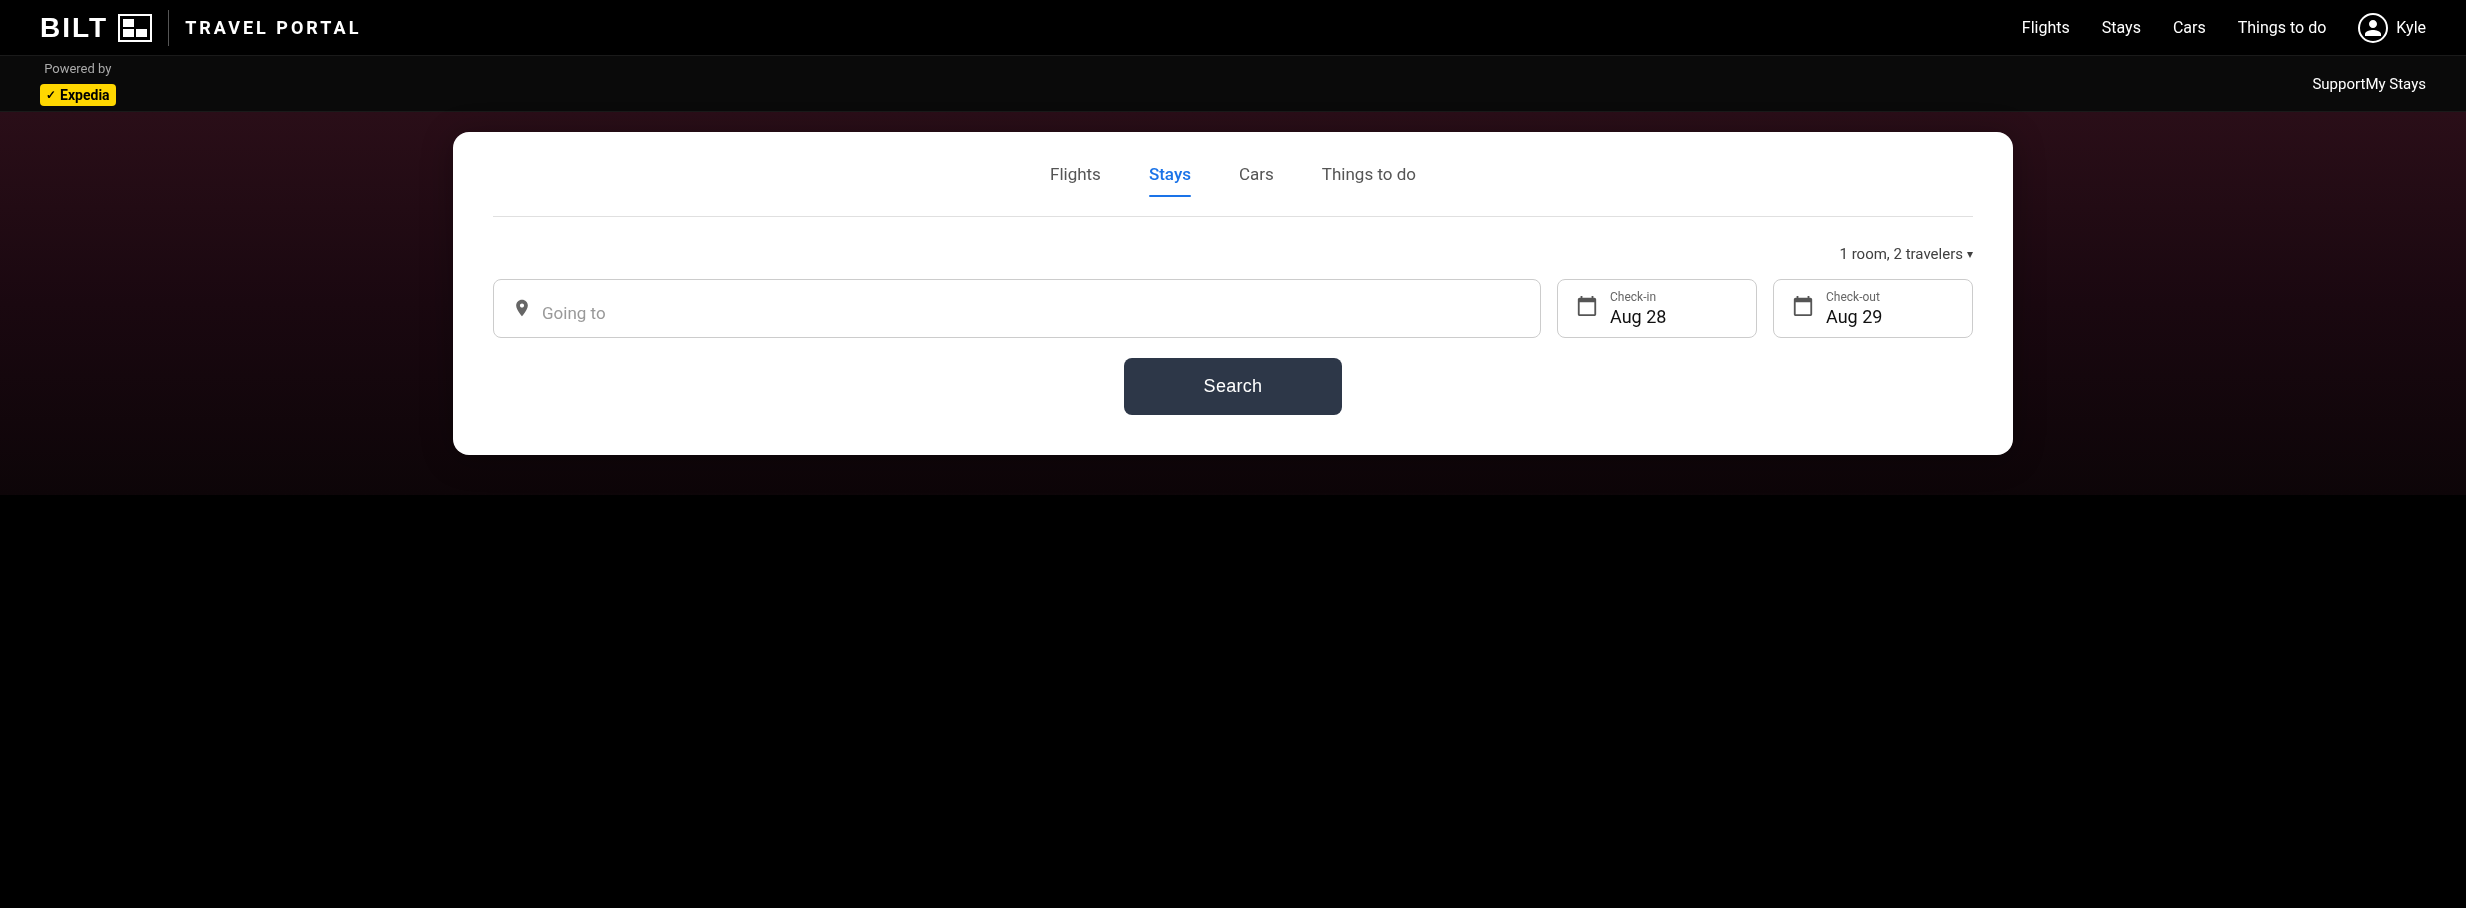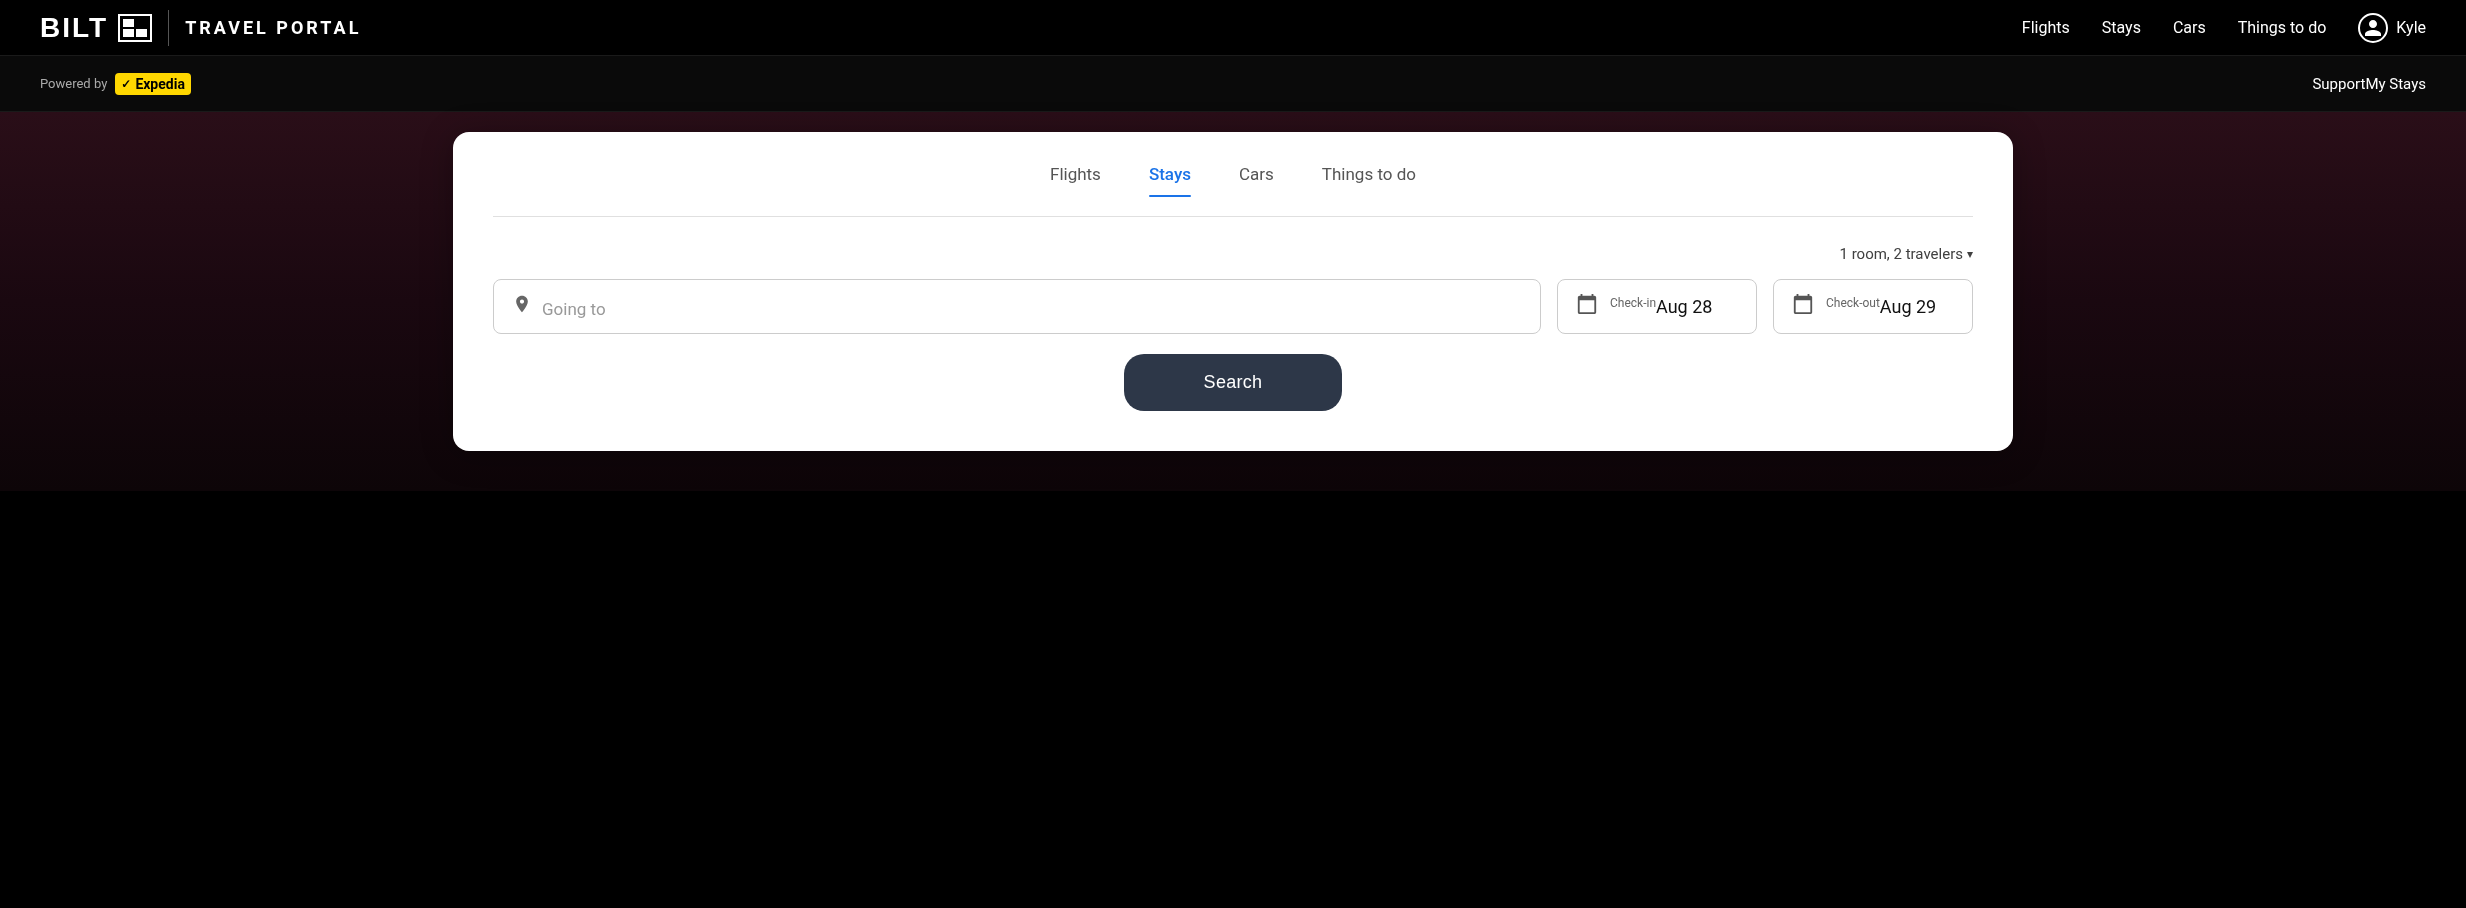--- a/index.html
+++ b/index.html
@@ -103,20 +103,21 @@
       align-items: center;
       justify-content: space-between;
       padding: 0 40px;
       height: 56px;
       border-bottom: 1px solid #1a1a1a;
     }
     .powered-by {
       display: flex;
       align-items: center;
       gap: 8px;
+      flex-direction: column;
     }
     .powered-by-text {
       color: #aaa;
       font-size: 13px;
     }
     .expedia-badge {
       background: #FFD700;
       border-radius: 4px;
       padding: 3px 6px;
       display: flex;
@@ -251,21 +252,21 @@
       background: #fff;
       cursor: pointer;
       min-width: 200px;
     }
     .calendar-icon {
       font-size: 20px;
       color: #555;
     }
     .date-field-content {
       display: flex;
-      flex-direction: row;
+      flex-direction: column;
     }
     .date-label {
       font-size: 12px;
       color: #666;
       margin-bottom: 2px;
     }
     .date-value {
       font-size: 18px;
       color: #111;
       font-weight: 400;
@@ -273,21 +274,21 @@
 
     
     .search-button-row {
       display: flex;
       justify-content: center;
     }
     .search-button {
       background: #2d3748;
       color: #fff;
       border: none;
-      border-radius: 20px;
+      border-radius: 8px;
       padding: 18px 80px;
       font-size: 18px;
       font-weight: 500;
       cursor: pointer;
       letter-spacing: 0.3px;
     }
   </style>
 </head>
 <body>
 

